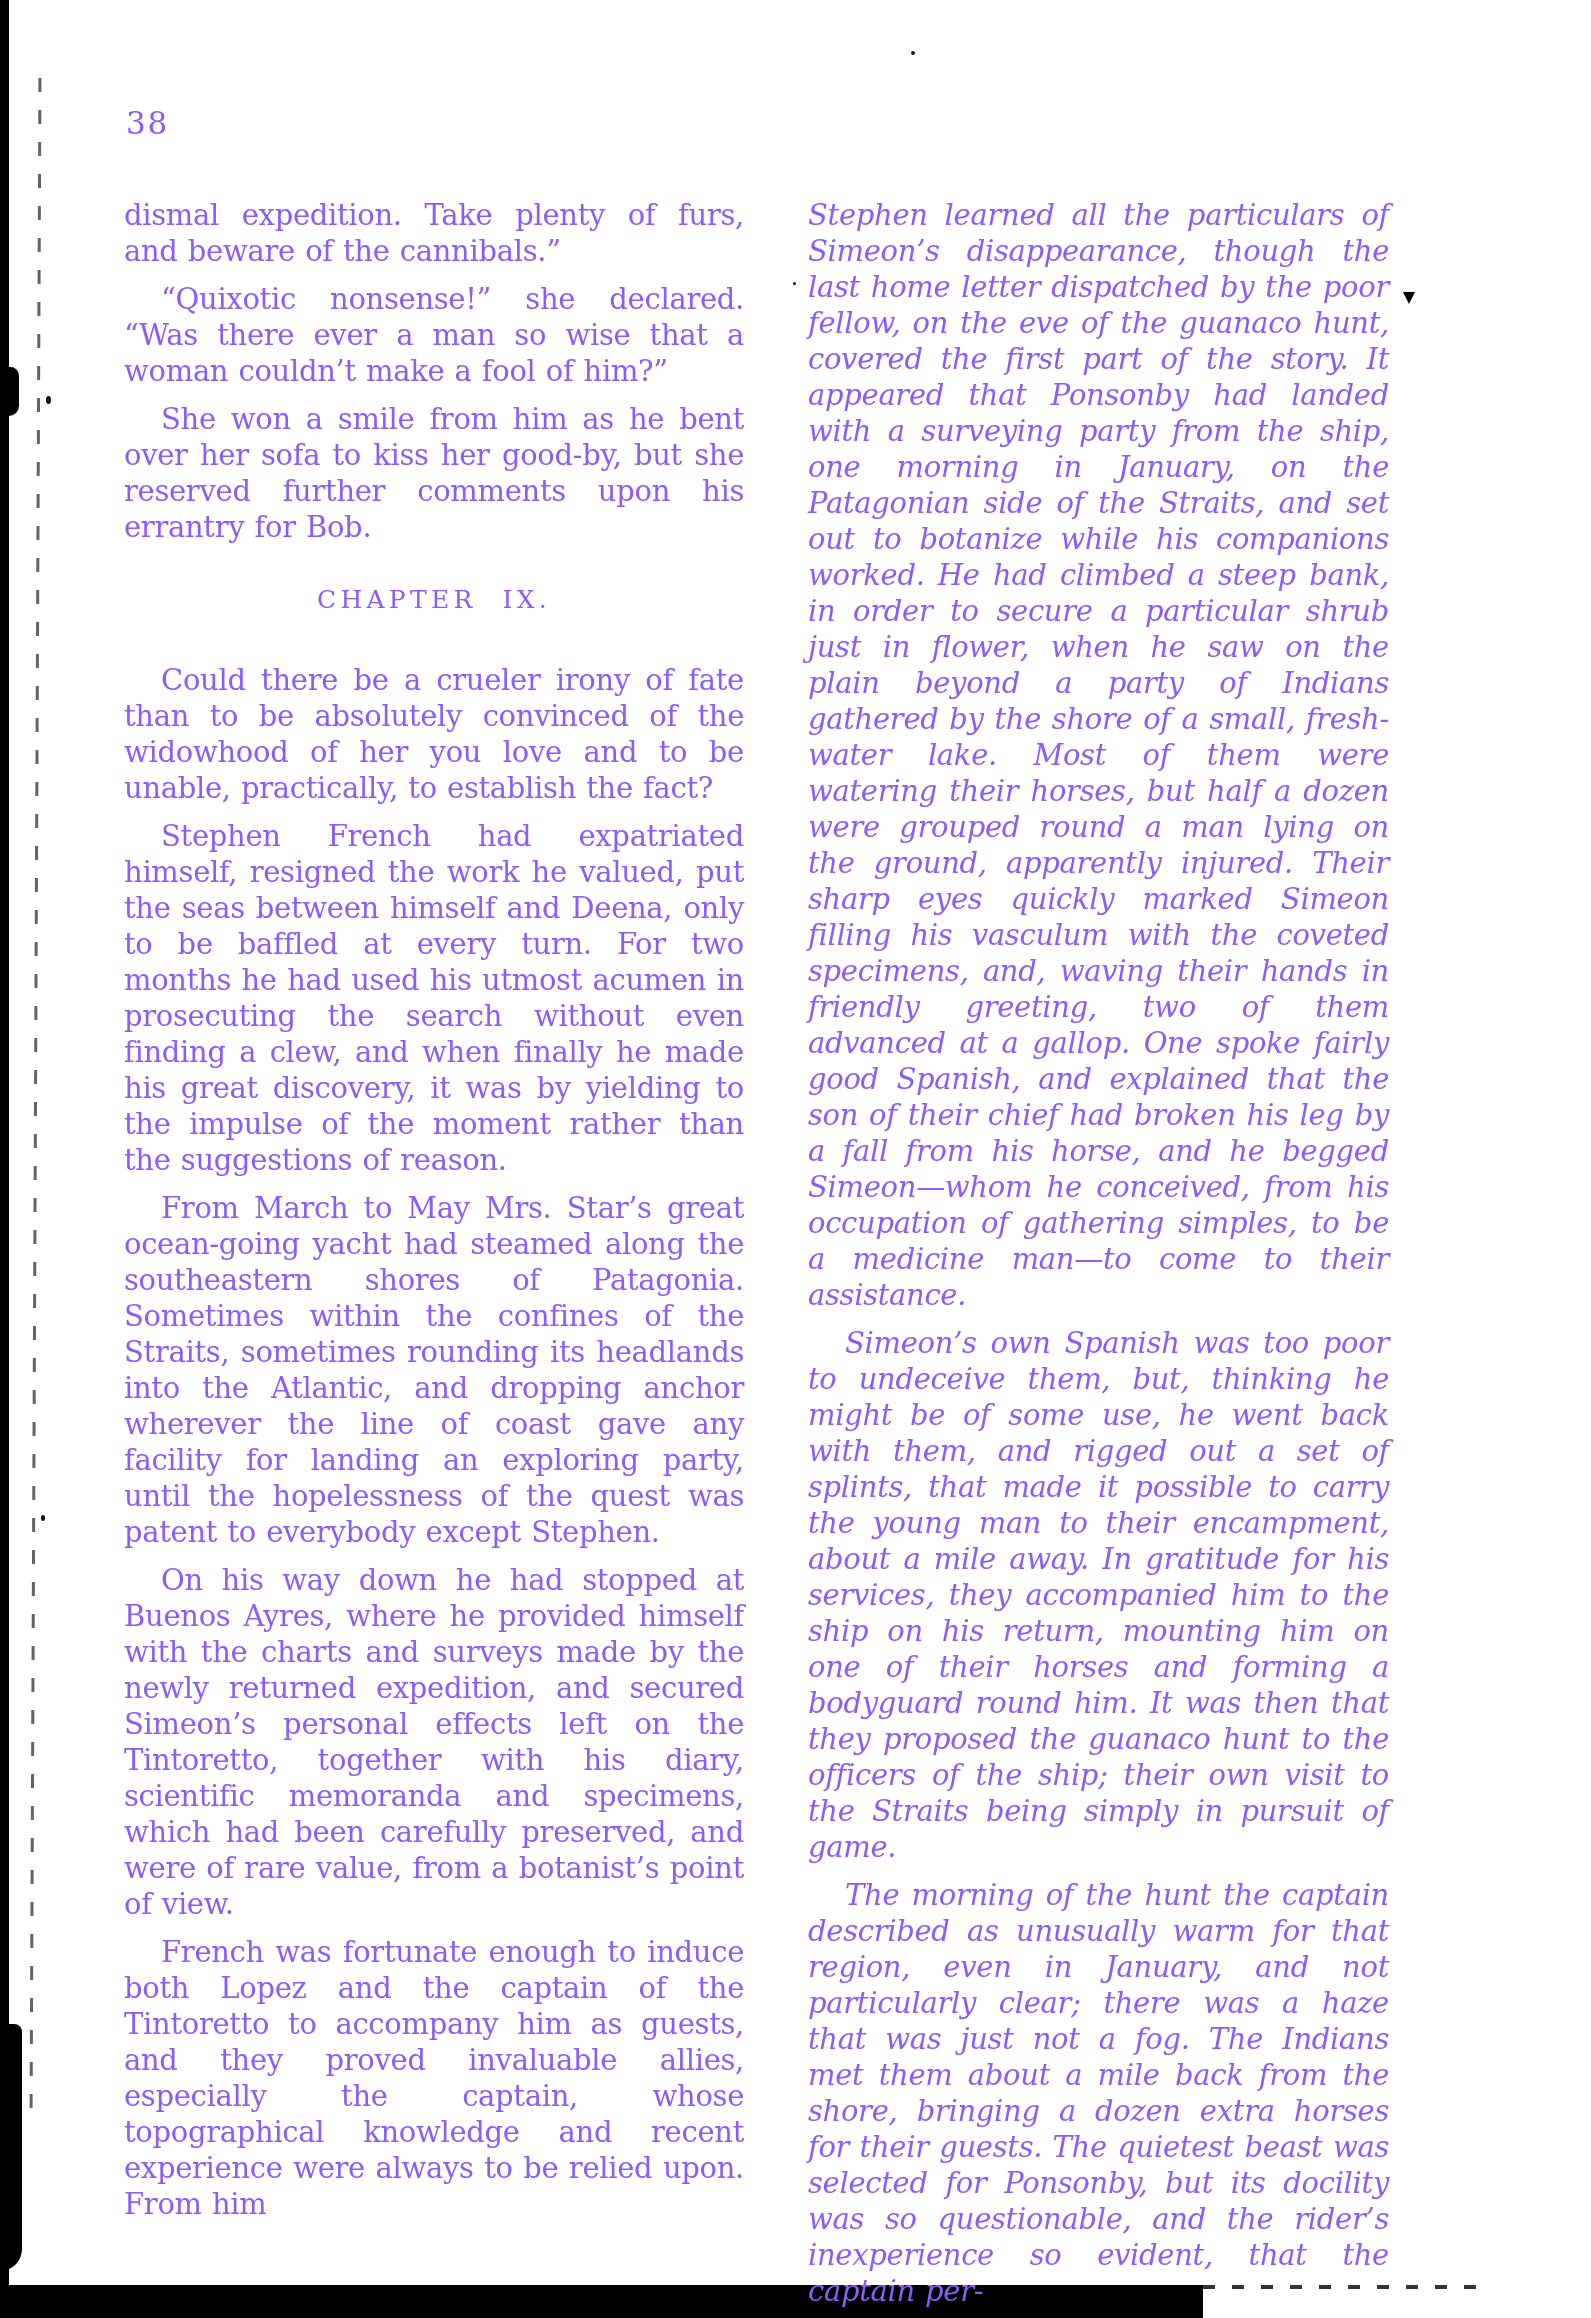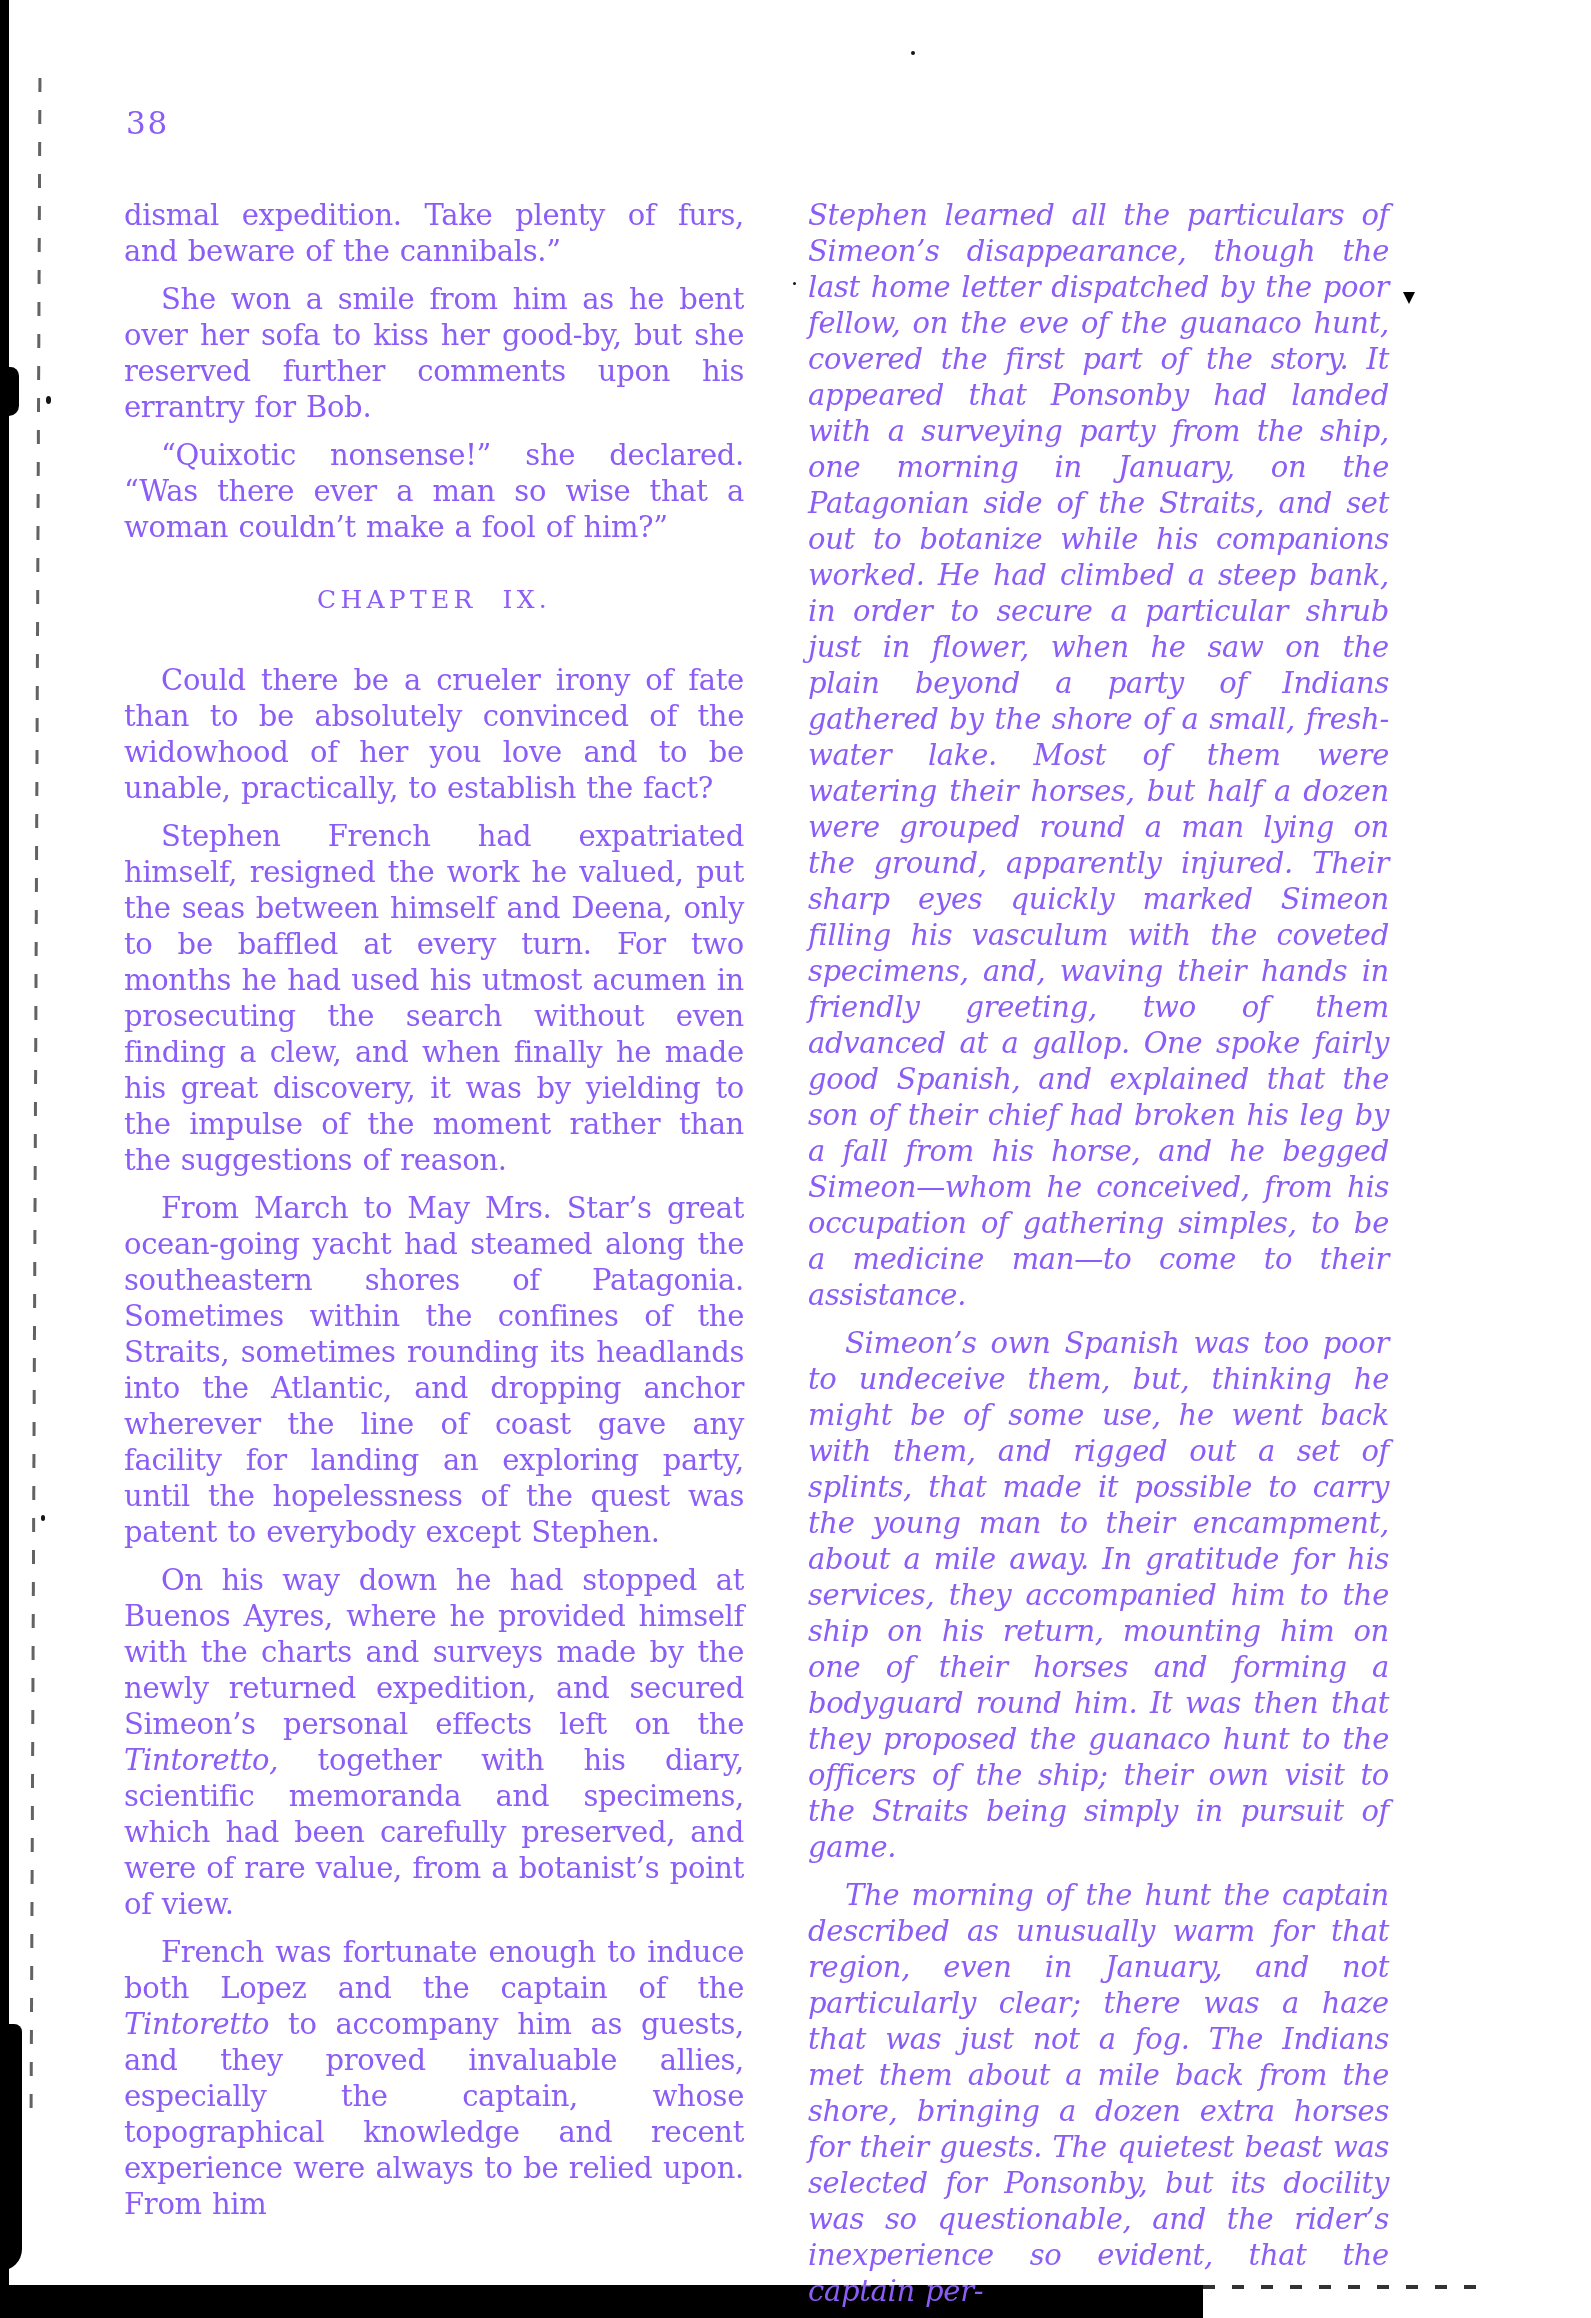--- a/index.html
+++ b/index.html
@@ -87,21 +87,21 @@
     font-size: 29px;
     line-height: 36px;
     text-align: justify;
     letter-spacing: -0.3px;
     word-spacing: 1.3px;
   }
   .col-left  { width: 644px; margin-right: 40px; }
   .col-right { width: 605px; font-style: italic; }
   .para { margin: 12px; }
   .para.indent { text-indent: 37px; }
-  .para .seg-italic { font-style: italic; }
+  .para .seg-italic { }
   .chapter-heading {
     text-align: center;
     letter-spacing: 4.3px;
     word-spacing: 13.6px;
     font-size: 25px;
     margin: 37px 0 44px 0;
   }
 </style>
 </head>
 <body>
@@ -118,22 +118,22 @@
   <div class="speck speck-2"></div>
   <div class="speck speck-3"></div>
   <div class="speck speck-4"></div>
   <div class="ink-mark-triangle"></div>
 
   <div class="page-number">38</div>
 
   <div class="columns">
     <div class="col col-left" id="col-left">
         <p class="para"><span class="seg">dismal expedition. Take plenty of furs, and beware of the cannibals.”</span></p>
+        <p class="para indent"><span class="seg">“Quixotic nonsense!” she declared. “Was there ever a man so wise that a woman couldn’t make a fool of him?”</span></p>
         <p class="para indent"><span class="seg">She won a smile from him as he bent over her sofa to kiss her good-by, but she reserved further comments upon his errantry for Bob.</span></p>
-        <p class="para indent"><span class="seg">“Quixotic nonsense!” she declared. “Was there ever a man so wise that a woman couldn’t make a fool of him?”</span></p>
         <div class="chapter-heading">CHAPTER IX.</div>
         <p class="para indent"><span class="seg">Could there be a crueler irony of fate than to be absolutely convinced of the widowhood of her you love and to be unable, practically, to establish the fact?</span></p>
         <p class="para indent"><span class="seg">Stephen French had expatriated himself, resigned the work he valued, put the seas between himself and Deena, only to be baffled at every turn. For two months he had used his utmost acumen in prosecuting the search without even finding a clew, and when finally he made his great discovery, it was by yielding to the impulse of the moment rather than the suggestions of reason.</span></p>
         <p class="para indent"><span class="seg">From March to May Mrs. Star’s great ocean-going yacht had steamed along the southeastern shores of Patagonia. Sometimes within the confines of the Straits, sometimes rounding its headlands into the Atlantic, and dropping anchor wherever the line of coast gave any facility for landing an exploring party, until the hopelessness of the quest was patent to everybody except Stephen.</span></p>
         <p class="para indent"><span class="seg">On his way down he had stopped at Buenos Ayres, where he provided himself with the charts and surveys made by the newly returned expedition, and secured Simeon’s personal effects left on the </span><span class="seg-italic">Tintoretto,</span><span class="seg"> together with his diary, scientific memoranda and specimens, which had been carefully preserved, and were of rare value, from a botanist’s point of view.</span></p>
         <p class="para indent"><span class="seg">French was fortunate enough to induce both Lopez and the captain of the </span><span class="seg-italic">Tintoretto</span><span class="seg"> to accompany him as guests, and they proved invaluable allies, especially the captain, whose topographical knowledge and recent experience were always to be relied upon. From him</span></p>
       </div>
     <div class="col col-right" id="col-right">
         <p class="para"><span class="seg">Stephen learned all the particulars of Simeon’s disappearance, though the last home letter dispatched by the poor fellow, on the eve of the guanaco hunt, covered the first part of the story. It appeared that Ponsonby had landed with a surveying party from the ship, one morning in January, on the Patagonian side of the Straits, and set out to botanize while his companions worked. He had climbed a steep bank, in order to secure a particular shrub just in flower, when he saw on the plain beyond a party of Indians gathered by the shore of a small, fresh-water lake. Most of them were watering their horses, but half a dozen were grouped round a man lying on the ground, apparently injured. Their sharp eyes quickly marked Simeon filling his vasculum with the coveted specimens, and, waving their hands in friendly greeting, two of them advanced at a gallop. One spoke fairly good Spanish, and explained that the son of their chief had broken his leg by a fall from his horse, and he begged Simeon—whom he conceived, from his occupation of gathering simples, to be a medicine man—to come to their assistance.</span></p>
         <p class="para indent"><span class="seg">Simeon’s own Spanish was too poor to undeceive them, but, thinking he might be of some use, he went back with them, and rigged out a set of splints, that made it possible to carry the young man to their encampment, about a mile away. In gratitude for his services, they accompanied him to the ship on his return, mounting him on one of their horses and forming a bodyguard round him. It was then that they proposed the guanaco hunt to the officers of the ship; their own visit to the Straits being simply in pursuit of game.</span></p>

